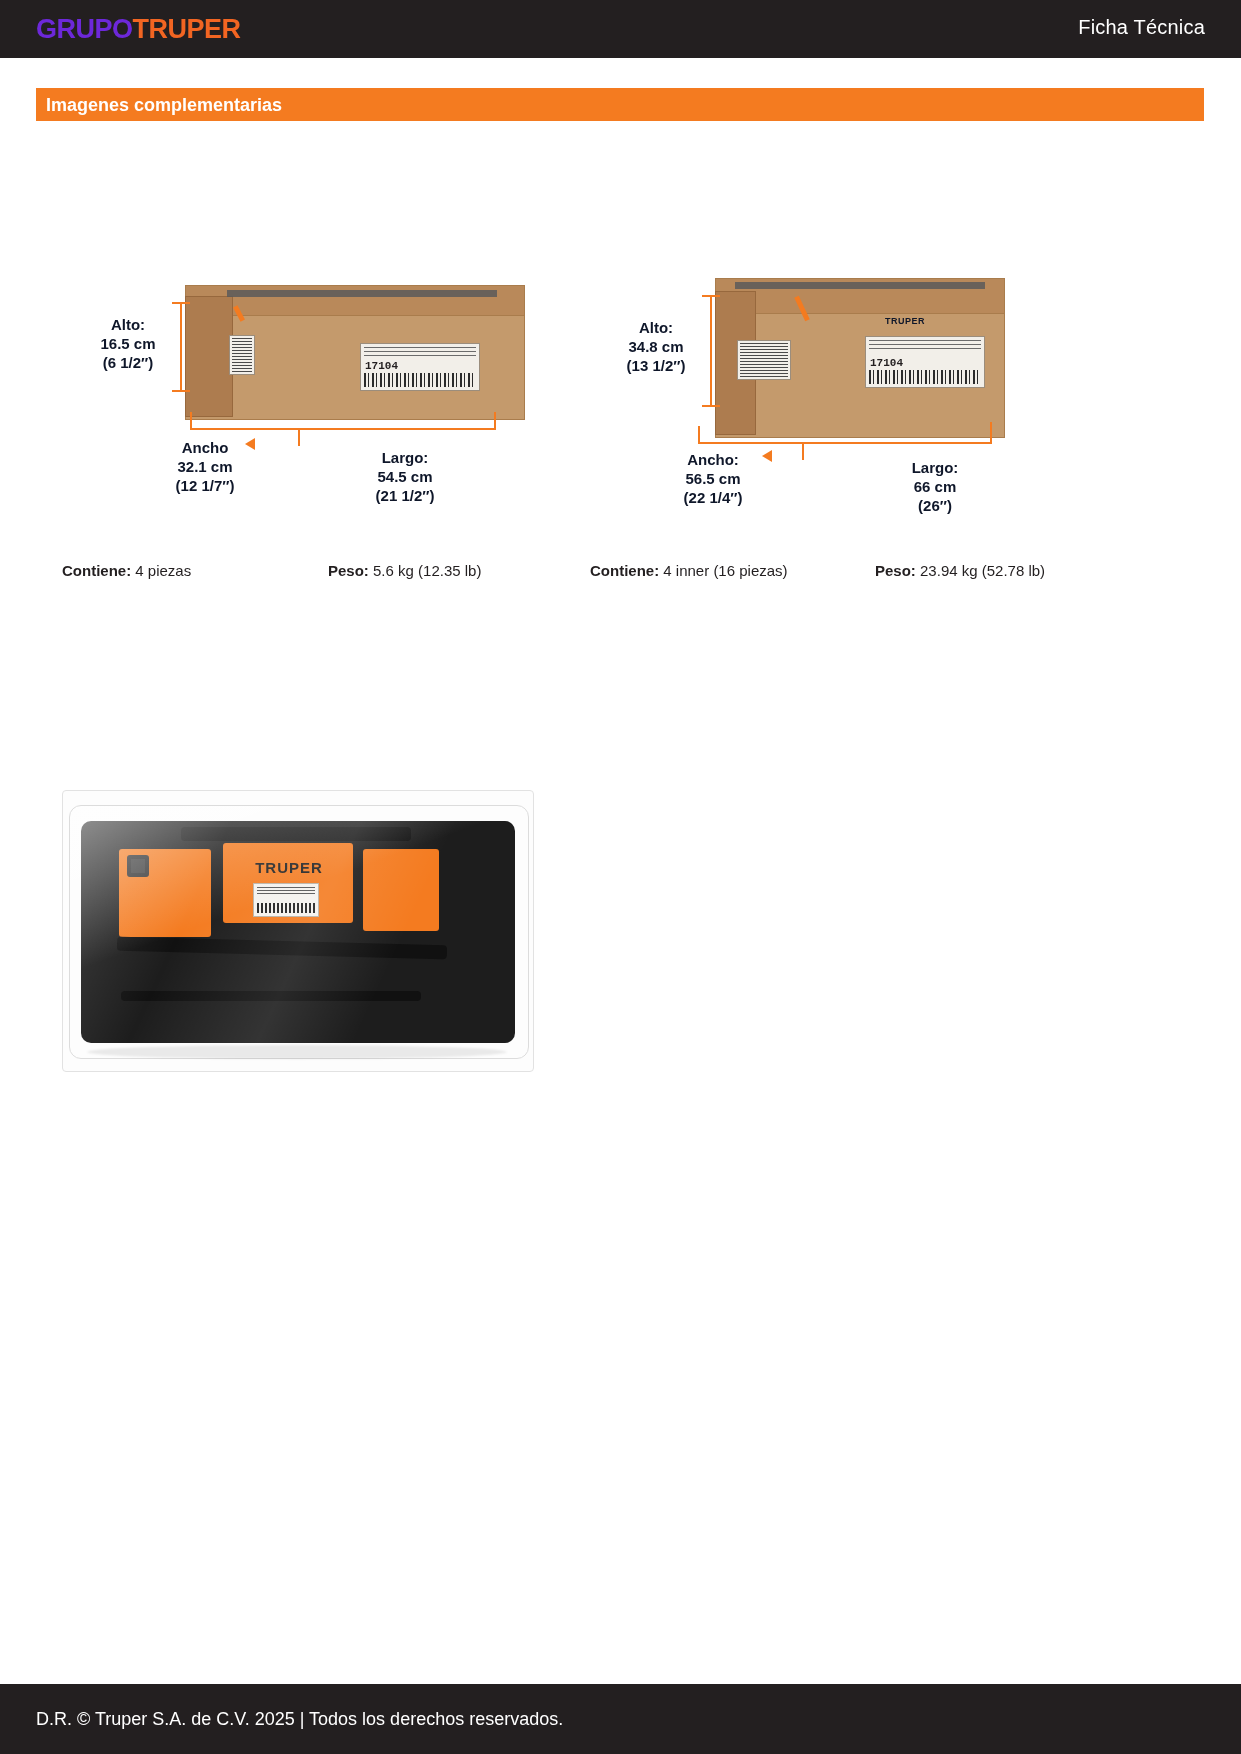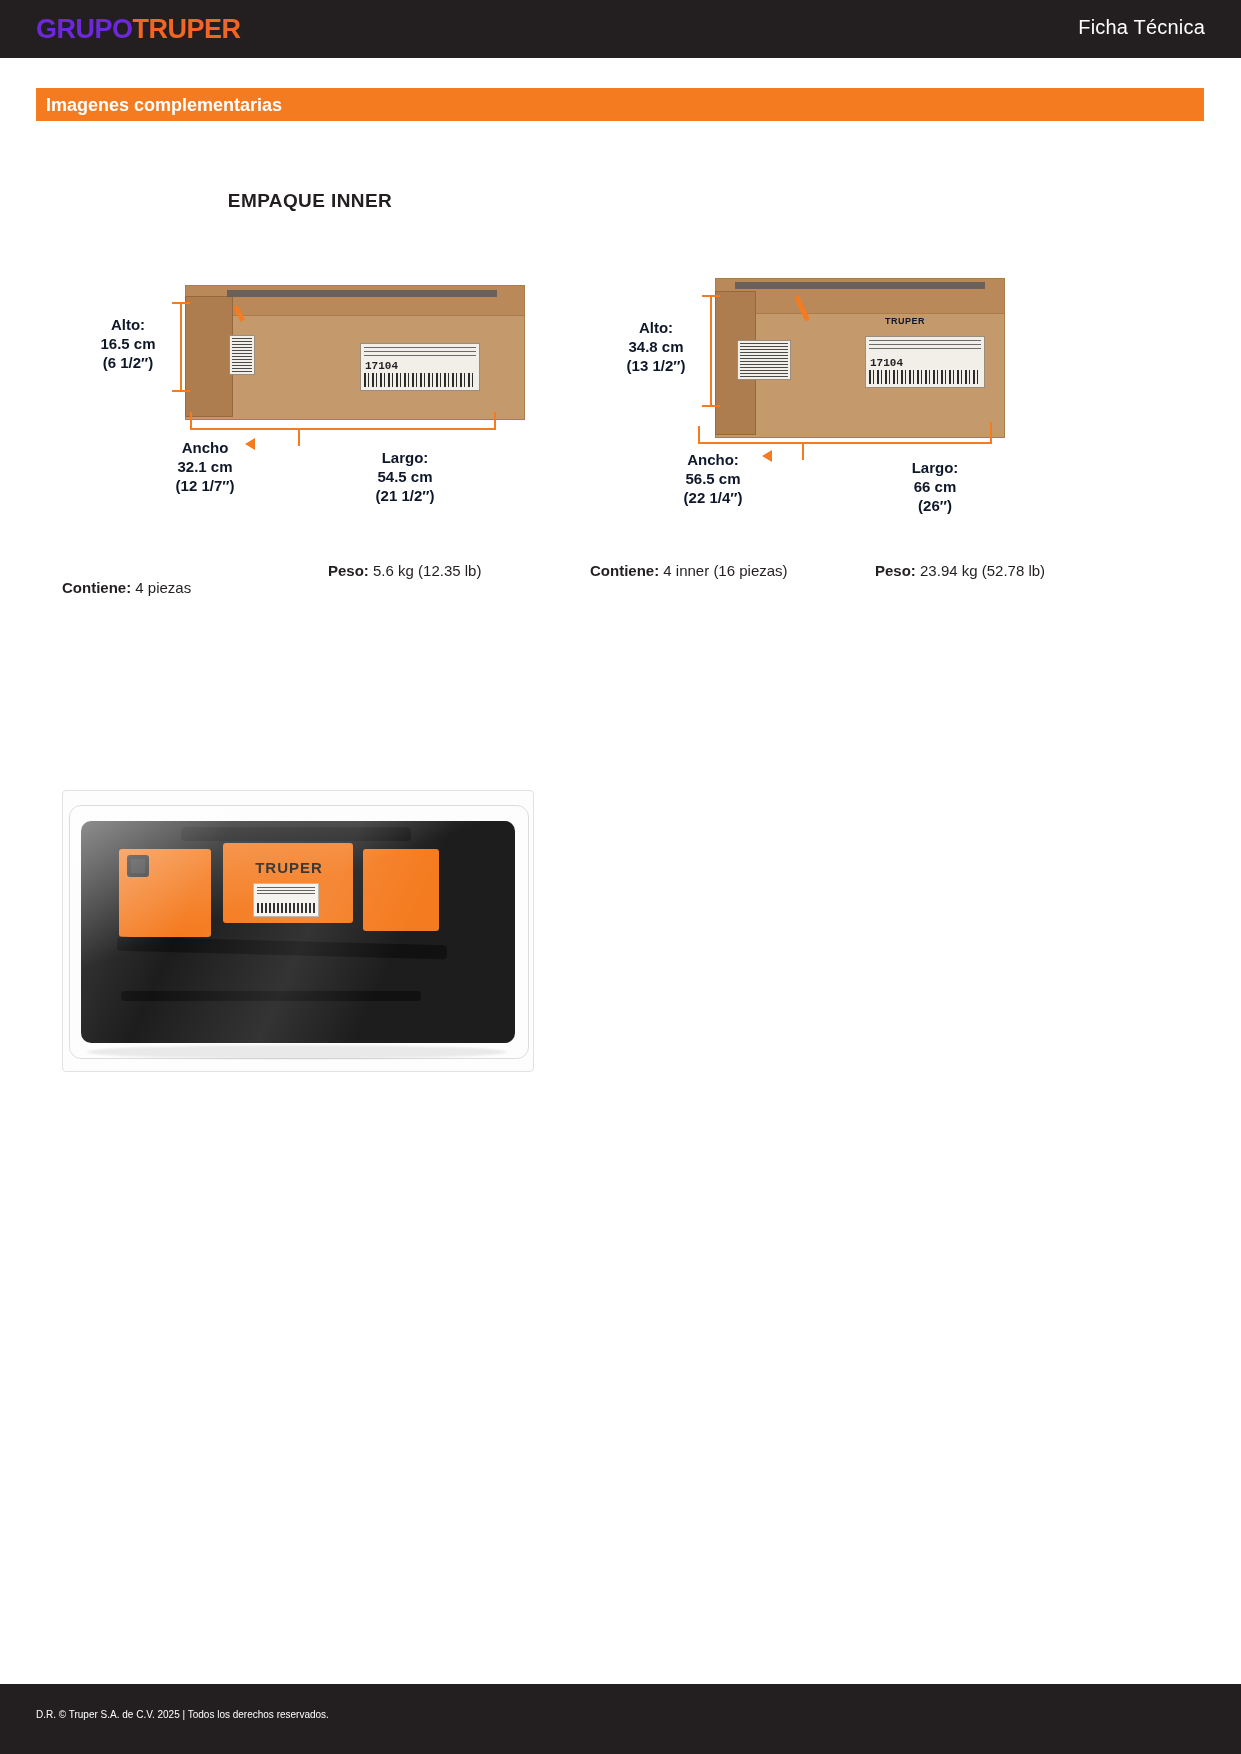--- a/index.html
+++ b/index.html
@@ -303,21 +303,21 @@
     left: 0; bottom: 0;
     width: 1241px;
     height: 70px;
     background: #231f20;
   }
   .footer .left {
     position: absolute;
     left: 36px;
     top: 25px;
     color: #ffffff;
-    font-size: 10px;
+    font-size: 18px;
   }
   .footer .right {
     position: absolute;
     right: 36px;
     top: 14px;
     width: 520px;
     text-align: right;
     color: #ffffff;
     font-size: 14px;
     line-height: 20px;
@@ -330,21 +330,20 @@
 <div class="brand">
   <span class="grupo">GRUPO</span><span class="truper">TRUPER</span>
 </div>
 <div class="doc-title">Ficha Técnica</div>
 
 <div class="section-bar">
   <span>Imagenes complementarias</span>
 </div>
 
 <div class="pack inner">
-  <div class="pack-title">EMPAQUE INNER</div>
 
   <div class="boxwrap inner">
     <div class="box-top"></div>
     <div class="box-front"></div>
     <div class="box-side"></div>
     <div class="tape" style="left:42px; top:5px; width:270px;"></div>
     <div class="tape-strip" style="left:46px; top:26px; width:16px; transform:rotate(62deg);"></div>
     <div class="label" style="left:175px; top:58px; width:120px; height:48px;">
       <div class="lines"></div>
       <div class="code">17104</div>
@@ -375,21 +374,21 @@
   </div>
 
   <div class="dim-line dim-h" style="left:268px; top:278px; width:198px;"></div>
   <div class="cap" style="left:464px; top:262px; width:2px; height:18px;"></div>
   <div class="dim-text" style="left:310px; top:298px; width:130px;">
     <div>Largo:</div>
     <div>54.5 cm</div>
     <div class="inch">(21 1/2″)</div>
   </div>
 
-  <div class="meta" style="left:32px; top:429px;text-align:center;">
+  <div class="meta" style="left:32px; top:412px;text-align:center;">
     <b>Contiene:</b>
     <span>4 piezas</span>
   </div>
   <div class="meta" style="left:298px; top:412px;">
     <b>Peso:</b>
     <span>5.6 kg (12.35 lb)</span>
   </div>
 </div>
 
 <div class="pack master">

